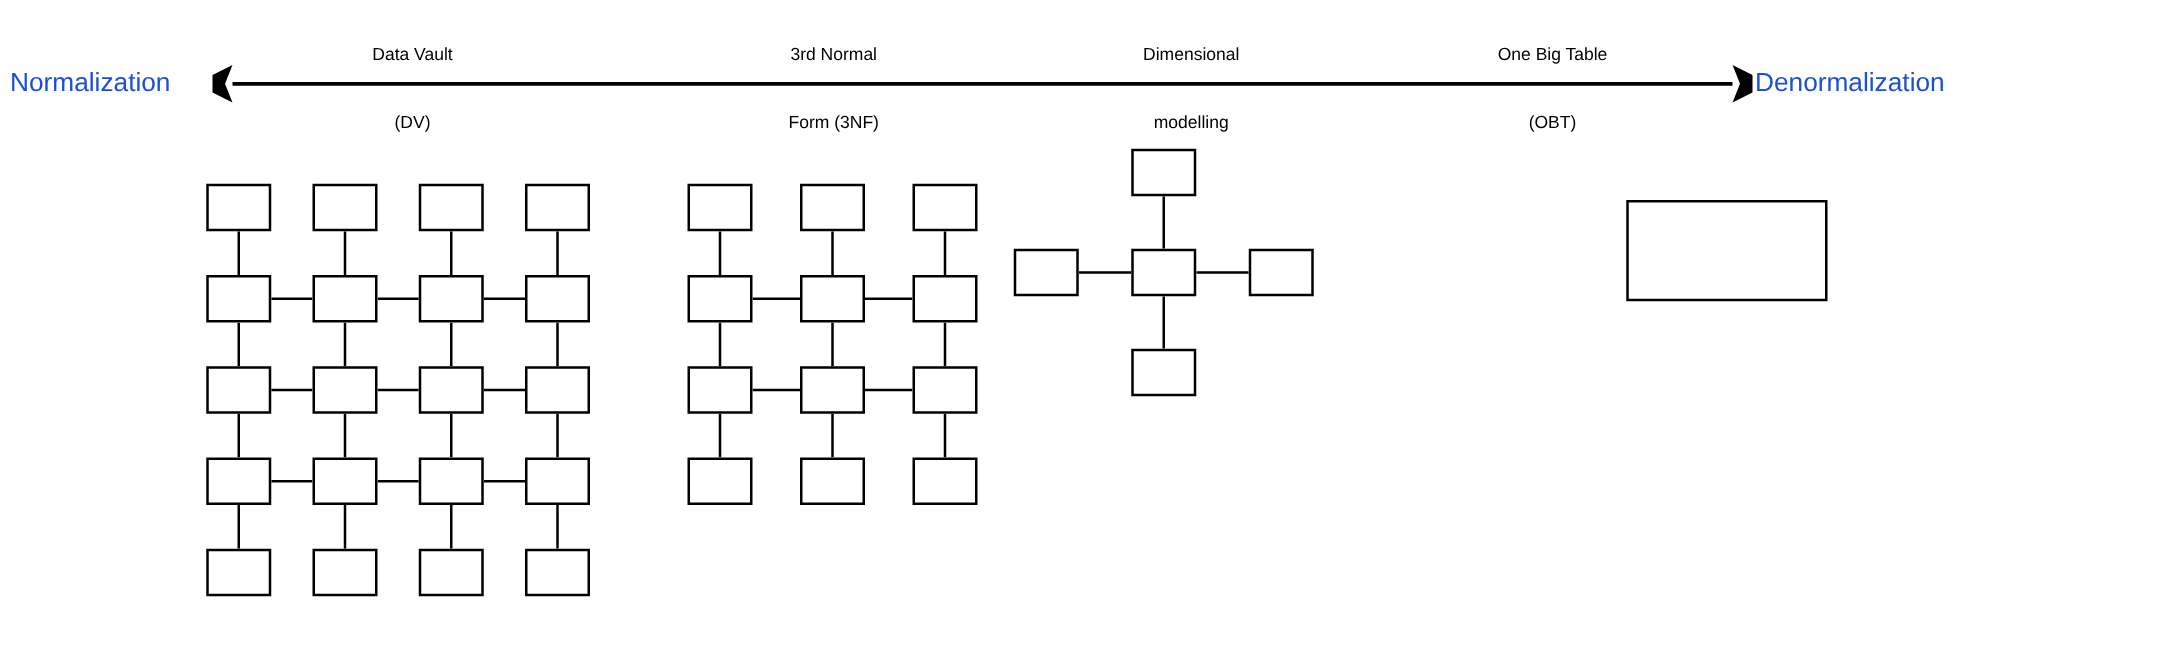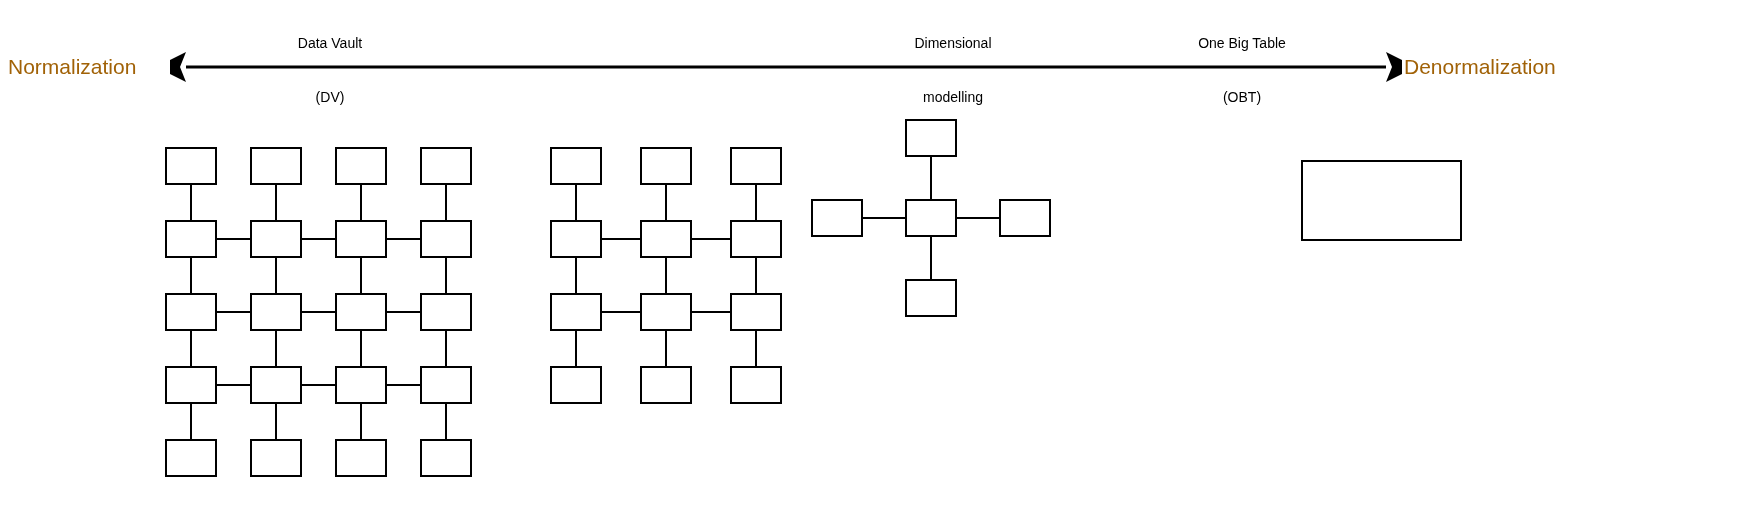--- a/index.html
+++ b/index.html
@@ -15,21 +15,21 @@
     position: relative;
     width: 1742px;
     height: 524px;
     background: #ffffff;
     overflow: hidden;
   }
   .axis-endpoint-label {
     position: absolute;
     font-size: 21px;
     line-height: 24px;
-    color: #a16207;
+    color: #1d4ed8;
     white-space: nowrap;
   }
   #label-normalization { left: 8px; top: 55px; }
   #label-denormalization { left: 1404px; top: 55px; }
 
   .stage-label {
     position: absolute;
     font-size: 14px;
     line-height: 27px;
     text-align: center;
@@ -78,20 +78,24 @@
       <marker id="arrow-right" markerWidth="12" markerHeight="12" refX="2" refY="5" orient="auto" markerUnits="strokeWidth">
         <path d="M2,0 L12,5 L2,10 L4,5 Z" fill="#000000"></path>
       </marker>
     </defs>
     <line x1="16" y1="17" x2="1216" y2="17" stroke="#000000" stroke-width="3" marker-start="url(#arrow-left)" marker-end="url(#arrow-right)"></line>
   </svg>
 
   <div class="stage-label" style="left:330px;">
     <div>Data Vault</div>
     <div>(DV)</div>
+  </div>
+  <div class="stage-label" style="left:667px;">
+    <div>3rd Normal</div>
+    <div>Form (3NF)</div>
   </div>
   <div class="stage-label" style="left:1242px;">
     <div>One Big Table</div>
     <div>(OBT)</div>
   </div>
   <div class="stage-label" style="left:953px;">
     <div>Dimensional</div>
     <div>modelling</div>
   </div>
 

